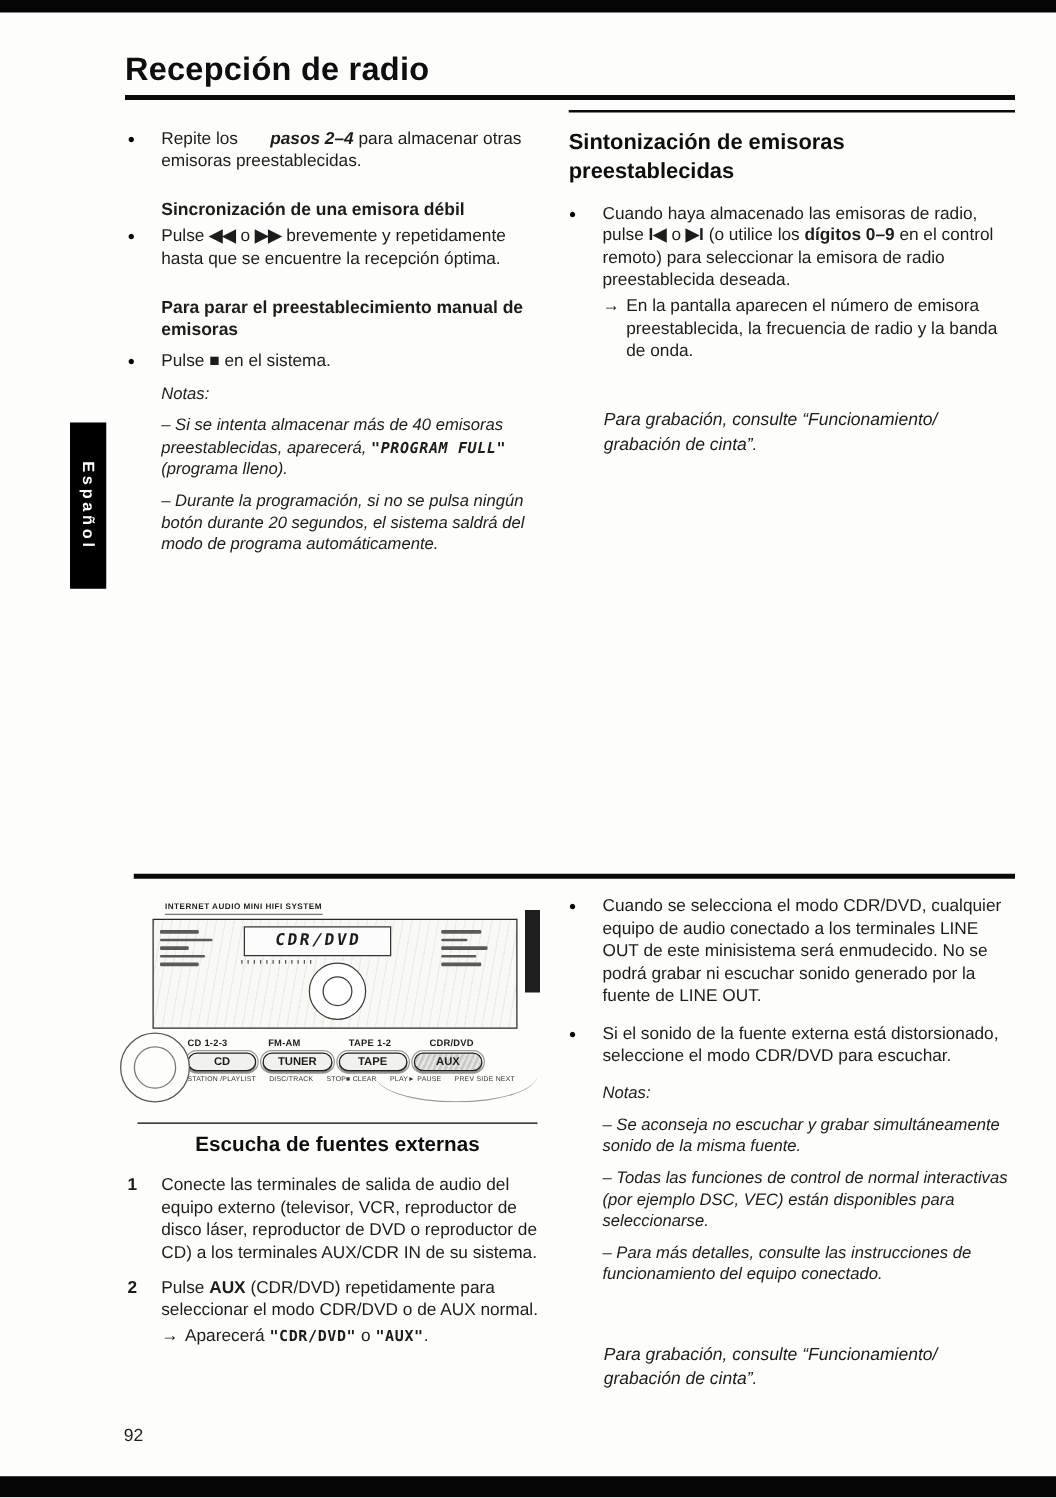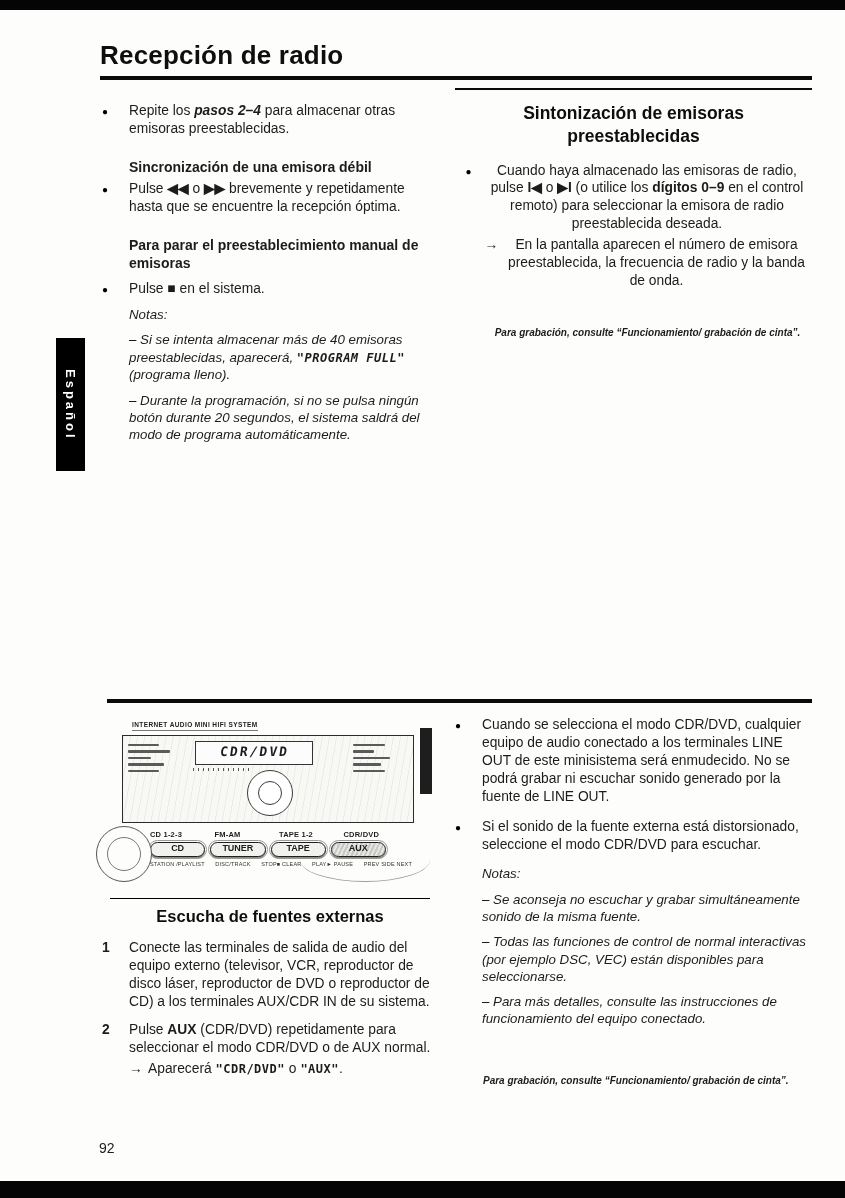--- a/index.html
+++ b/index.html
@@ -22,40 +22,40 @@
 
   .sec-title { position:absolute; font-size:26px; font-weight:bold; letter-spacing:0.2px; color:#0e0e0e; }
   .t1 { left:100px; top:40px; }
   .t2 { left:107px; top:660px; }
   .rule { position:absolute; height:4px; background:#0a0a0a; }
   .r1 { left:100px; top:76px; width:712px; }
   .r2 { left:107px; top:699px; width:705px; }
 
   .col { position:absolute; }
   .sec1-left  { left:102px; top:102px; width:336px; }
-  .sec1-right { left:455px; top:88px;  width:357px; border-top:2px solid #0a0a0a; padding-top:12px;text-align:center; }
+  .sec1-right { left:455px; top:88px;  width:357px; border-top:2px solid #0a0a0a; padding-top:12px; }
   .sec2-left  { left:102px; top:712px; width:342px; }
   .sec2-right { left:455px; top:716px; width:357px; }
 
   .body-t { font-size:13.8px; line-height:1.3; }
   .bullet { display:flex; margin-bottom:20px; }
   .bullet.tight { margin-bottom:8px; }
   .dot { flex:0 0 27px; font-size:10px; padding-top:3px; color:#000; }
   .bt { flex:1; }
   .subhead { font-weight:bold; padding-left:27px; margin-bottom:4px; font-size:14px; line-height:1.3; }
   .subhead.mb8 { margin-bottom:8px; }
 
   .notes { padding-left:27px; font-style:italic; font-size:13.3px; line-height:1.3; }
   .note { margin-top:8px; }
   .lcd { font-family:"DejaVu Sans Mono", monospace; font-weight:bold; font-size:12px; letter-spacing:0.5px; }
 
   .rhead { font-size:17.5px; font-weight:bold; line-height:1.3; margin-bottom:14px; color:#0e0e0e; }
   .arrow-line { display:flex; margin-top:3px; }
   .arrow-sym { flex:0 0 19px; font-weight:bold; }
-  .refline { font-weight:bold; font-style:italic; font-size:10px; line-height:1.4; padding-left:28px; }
+  .refline { font-weight:normal; font-style:italic; font-size:14px; line-height:1.4; padding-left:28px; }
   .sec1-right .refline { margin-top:36px; }
   .sec2-right .refline { margin-top:46px; }
   .sec2-right .bullet { margin-bottom:12px; }
 
   .num-item { display:flex; margin-bottom:10px; }
   .num { flex:0 0 27px; font-weight:bold; }
 
   
   .figure { position:relative; width:334px; height:178px; margin:2px 0 6px 0; }
   .sys-label { font-size:6.5px; font-weight:bold; letter-spacing:0.4px; margin-left:30px; border-bottom:0.5px solid #777; display:inline-block; padding-bottom:1px; }
@@ -90,21 +90,21 @@
   .knob-big { position:absolute; left:-6px; top:112px; width:56px; height:56px; border:1.3px solid #555; border-radius:50%; display:flex; align-items:center; justify-content:center; background:#fdfdfb; }
   .knob-big-inner { width:34px; height:34px; border:1px solid #777; border-radius:50%; }
   .sketch-arc { position:absolute; right:6px; top:124px; width:130px; height:44px; border-bottom:1px solid #9a9a9a; border-radius:50%; }
 
   .lheading {
     margin:6px 0 12px 8px; width:320px; border-top:1.5px solid #000;
     padding-top:7px; text-align:center; font-size:16.5px; font-weight:bold; color:#0e0e0e;
   }
 
   .page-num { position:absolute; left:99px; top:1140px; font-size:14px; }
-  b.bi { font-style:italic; }
+  b.bi { font-style:italic;margin-left:22px; }
 </style>
 </head>
 <body>
 
 <div class="page">
   <div class="bar-top"></div>
   <div class="lang-tab">
     <span>Español</span>
   </div>
 

